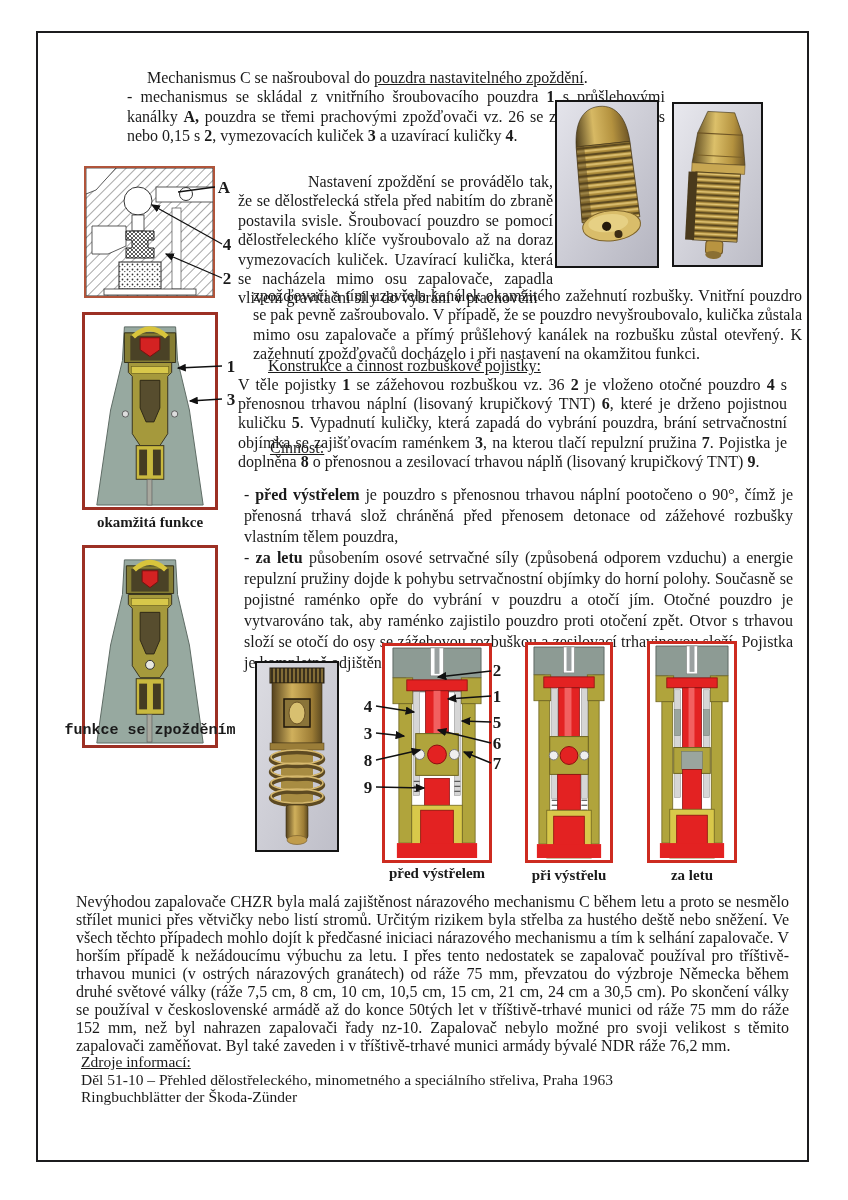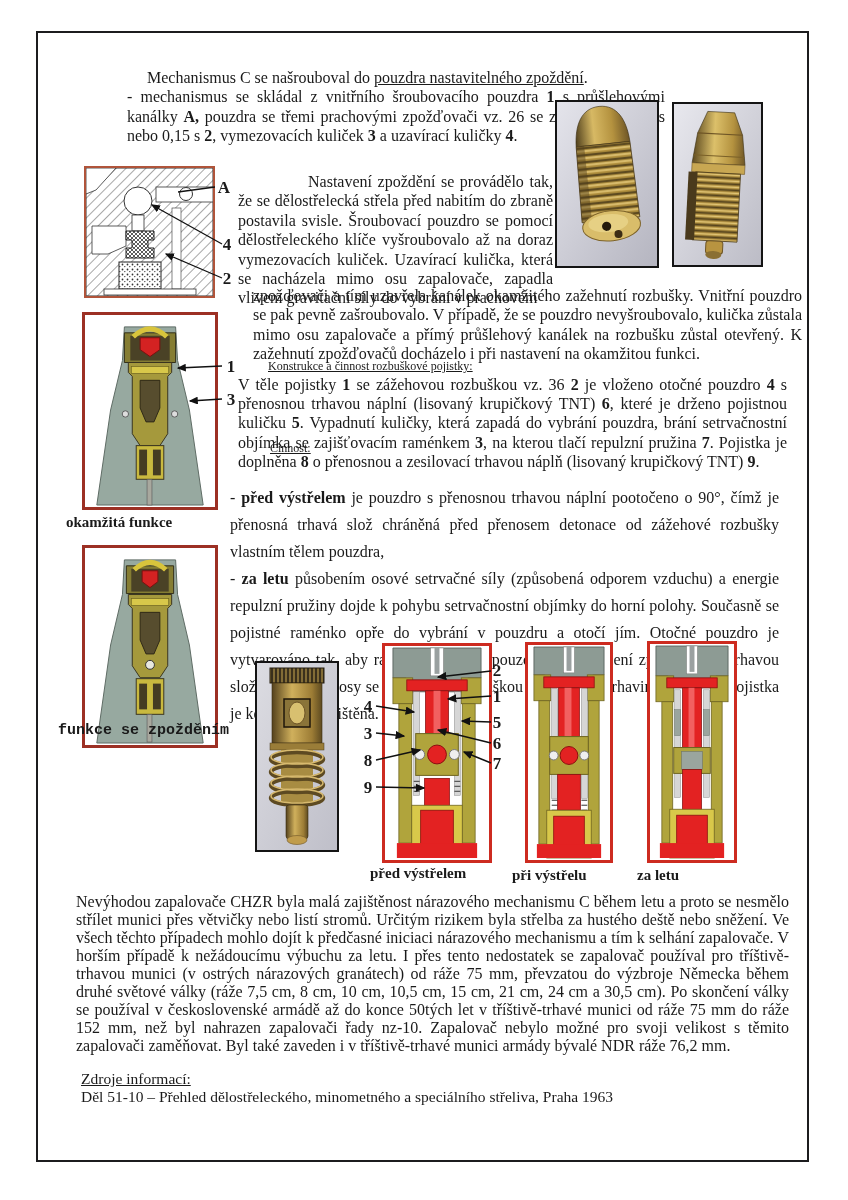--- a/index.html
+++ b/index.html
@@ -4,22 +4,22 @@
 <style>
   html,body{margin:0;padding:0;background:#ffffff;}
   .page{position:relative;width:848px;height:1200px;background:#ffffff;
         font-family:"Liberation Serif",serif;color:#1a1a1a;overflow:hidden;}
   .frame{position:absolute;left:36px;top:31px;width:769px;height:1127px;border:2px solid #1c1c1e;}
   .abs{position:absolute;}
   .txt{font-size:16px;line-height:19.4px;text-align:justify;}
   .ind{text-indent:20px;text-align:left;}
   .rb{font-weight:bold;}
   .ru{text-decoration:underline;}
-  .hd{font-size:12px;line-height:18px;text-decoration:underline;text-align:left;}
-  .cap{font-weight:bold;font-size:15px;line-height:16px;text-align:left;}
+  .hd{font-size:16px;line-height:18px;text-decoration:underline;text-align:left;}
+  .cap{font-weight:bold;font-size:15px;line-height:16px;text-align:center;}
   .co{position:absolute;width:18px;text-align:center;font-weight:bold;font-size:17px;line-height:17px;}
   .figbox{position:absolute;background:#fff;}
   .figbox svg{display:block;width:100%;height:100%;}
   .ovl{position:absolute;pointer-events:none;}
   .b-brown{border:2px solid #b0543a;}
   .b-maroon{border:3px solid #9c3024;}
   .b-black{border:2px solid #141414;}
   .b-red{border:3px solid #cd2b20;}
   .small-txt{font-size:16px;line-height:18px;text-align:justify;}
   .src-line{font-size:15.5px;line-height:17.6px;text-align:left;}
@@ -144,21 +144,21 @@
     </svg>
   </div>
 
   <div class="abs txt" style="left:238px;top:172px;width:315px;text-indent:70px;">Nastavení zpoždění se provádělo tak, že se dělostřelecká střela před nabitím do zbraně postavila svisle. Šroubovací pouzdro se pomocí dělostřeleckého klíče vyšroubovalo až na doraz vymezovacích kuliček. Uzavírací kulička, která se nacházela mimo osu zapalovače, zapadla vlivem gravitační síly do vybrání v prachovém</div>
   <div class="abs txt" style="left:253px;top:286px;width:549px;">zpožďovači a tím uzavřela kanálek okamžitého zažehnutí rozbušky. Vnitřní pouzdro se pak pevně zašroubovalo. V případě, že se pouzdro nevyšroubovalo, kulička zůstala mimo osu zapalovače a přímý průšlehový kanálek na rozbušku zůstal otevřený. K zažehnutí zpožďovačů docházelo i při nastavení na okamžitou funkci.</div>
 
   <div class="abs hd" style="left:268px;top:357px;">Konstrukce a činnost rozbuškové pojistky:</div>
   <div class="abs txt" style="left:238px;top:375px;width:549px;line-height:19.2px;"><span>V těle pojistky </span><span class="rb">1</span><span> se zážehovou rozbuškou vz. 36 </span><span class="rb">2</span><span> je vloženo otočné pouzdro </span><span class="rb">4</span><span> s přenosnou trhavou náplní (lisovaný krupičkový TNT) </span><span class="rb">6</span><span>, které je drženo pojistnou kuličku </span><span class="rb">5</span><span>. Vypadnutí kuličky, která zapadá do vybrání pouzdra, brání setrvačnostní objímka se zajišťovacím raménkem </span><span class="rb">3</span><span>, na kterou tlačí repulzní pružina </span><span class="rb">7</span><span>. Pojistka je doplněna </span><span class="rb">8</span><span> o přenosnou a zesilovací trhavou náplň (lisovaný krupičkový TNT)  </span><span class="rb">9</span><span>.</span></div>
 
   <div class="abs hd" style="left:270px;top:439px;">Činnost:</div>
-  <div class="abs txt" style="left:230px;top:484px;width:549px;line-height:27px;">
+  <div class="abs txt" style="left:244px;top:484px;width:549px;line-height:21px;">
     <p><span> - </span><span class="rb">před výstřelem</span><span>  je pouzdro s přenosnou trhavou náplní pootočeno o 90°, čímž je přenosná trhavá slož chráněná před přenosem detonace od zážehové rozbušky vlastním tělem pouzdra,</span></p>
     <p><span>- </span><span class="rb">za letu</span><span> působením osové setrvačné síly (způsobená odporem vzduchu) a energie repulzní pružiny dojde k pohybu setrvačnostní objímky do horní polohy. Současně se pojistné raménko opře do vybrání v pouzdru a otočí jím. Otočné pouzdro je vytvarováno tak, aby raménko zajistilo pouzdro proti otočení zpět. Otvor s trhavou složí se otočí do osy se zážehovou rozbuškou a zesilovací trhavinovou složí. Pojistka je kompletně odjištěna.</span></p>
   </div>
 
   <div class="figbox b-maroon" style="left:82px;top:312px;width:130px;height:192px;">
     <svg viewBox="0 0 132 194" preserveAspectRatio="none">
       <rect width="132" height="194" fill="#fff"></rect>
       <path d="M12,192 L26,96 L38,46 L40,12 L92,12 L94,46 L106,96 L120,192 Z" fill="#97a9a0" stroke="#5d6b64"></path>
       <path d="M40,18 h52 v30 h-52 z" fill="#857d33" stroke="#332f18"></path>
       <rect x="46" y="21" width="40" height="25" fill="#4a4226"></rect>
@@ -364,17 +364,18 @@
       <rect x="33" y="126" width="19" height="42" fill="#e32222" stroke="#8a0f0f" stroke-width="0.8"></rect>
       <rect x="20" y="166" width="45" height="49" fill="#d8c84a" stroke="#6e6420" stroke-width="0.8"></rect>
       <rect x="27" y="172" width="31" height="39" fill="#e32222" stroke="#8a0f0f" stroke-width="0.8"></rect>
       <rect x="10" y="200" width="65" height="15" fill="#e32222"></rect>
     </svg>
   </div>
   <div class="abs cap" style="left:637px;top:867px;width:110px;">za letu</div>
 
   <div class="abs small-txt" style="left:76px;top:893px;width:713px;">Nevýhodou zapalovače CHZR byla malá zajištěnost nárazového mechanismu C během letu a proto se nesmělo střílet munici přes větvičky nebo listí stromů. Určitým rizikem byla střelba za hustého deště nebo sněžení. Ve všech těchto případech mohlo dojít k předčasné iniciaci nárazového mechanismu a tím k selhání zapalovače. V horším případě k nežádoucímu výbuchu za letu. I přes tento nedostatek se zapalovač používal pro tříštivě-trhavou munici (v ostrých nárazových granátech) od ráže 75 mm, převzatou do výzbroje Německa během druhé světové války (ráže  7,5 cm,  8 cm, 10 cm, 10,5 cm, 15 cm, 21 cm, 24 cm a 30,5 cm). Po skončení války se používal v československé armádě až do konce 50tých let v tříštivě-trhavé munici od ráže 75 mm do ráže 152 mm, než byl nahrazen zapalovači řady nz-10. Zapalovač nebylo možné pro svoji velikost s těmito zapalovači  zaměňovat. Byl také zaveden i v tříštivě-trhavé munici armády bývalé NDR ráže 76,2 mm.</div>
 
-  <div class="abs" style="left:81px;top:1053px;width:700px;margin-top:17px;">
+  <div class="abs" style="left:81px;top:1053px;width:700px;">
     <div class="src-line ru">Zdroje informací:</div>
     <div class="src-line">Děl 51-10 – Přehled dělostřeleckého, minometného a speciálního střeliva, Praha 1963</div>
+    <div class="src-line">Ringbuchblätter der Škoda-Zünder</div>
   </div>
 </div>
 
 </body></html>

